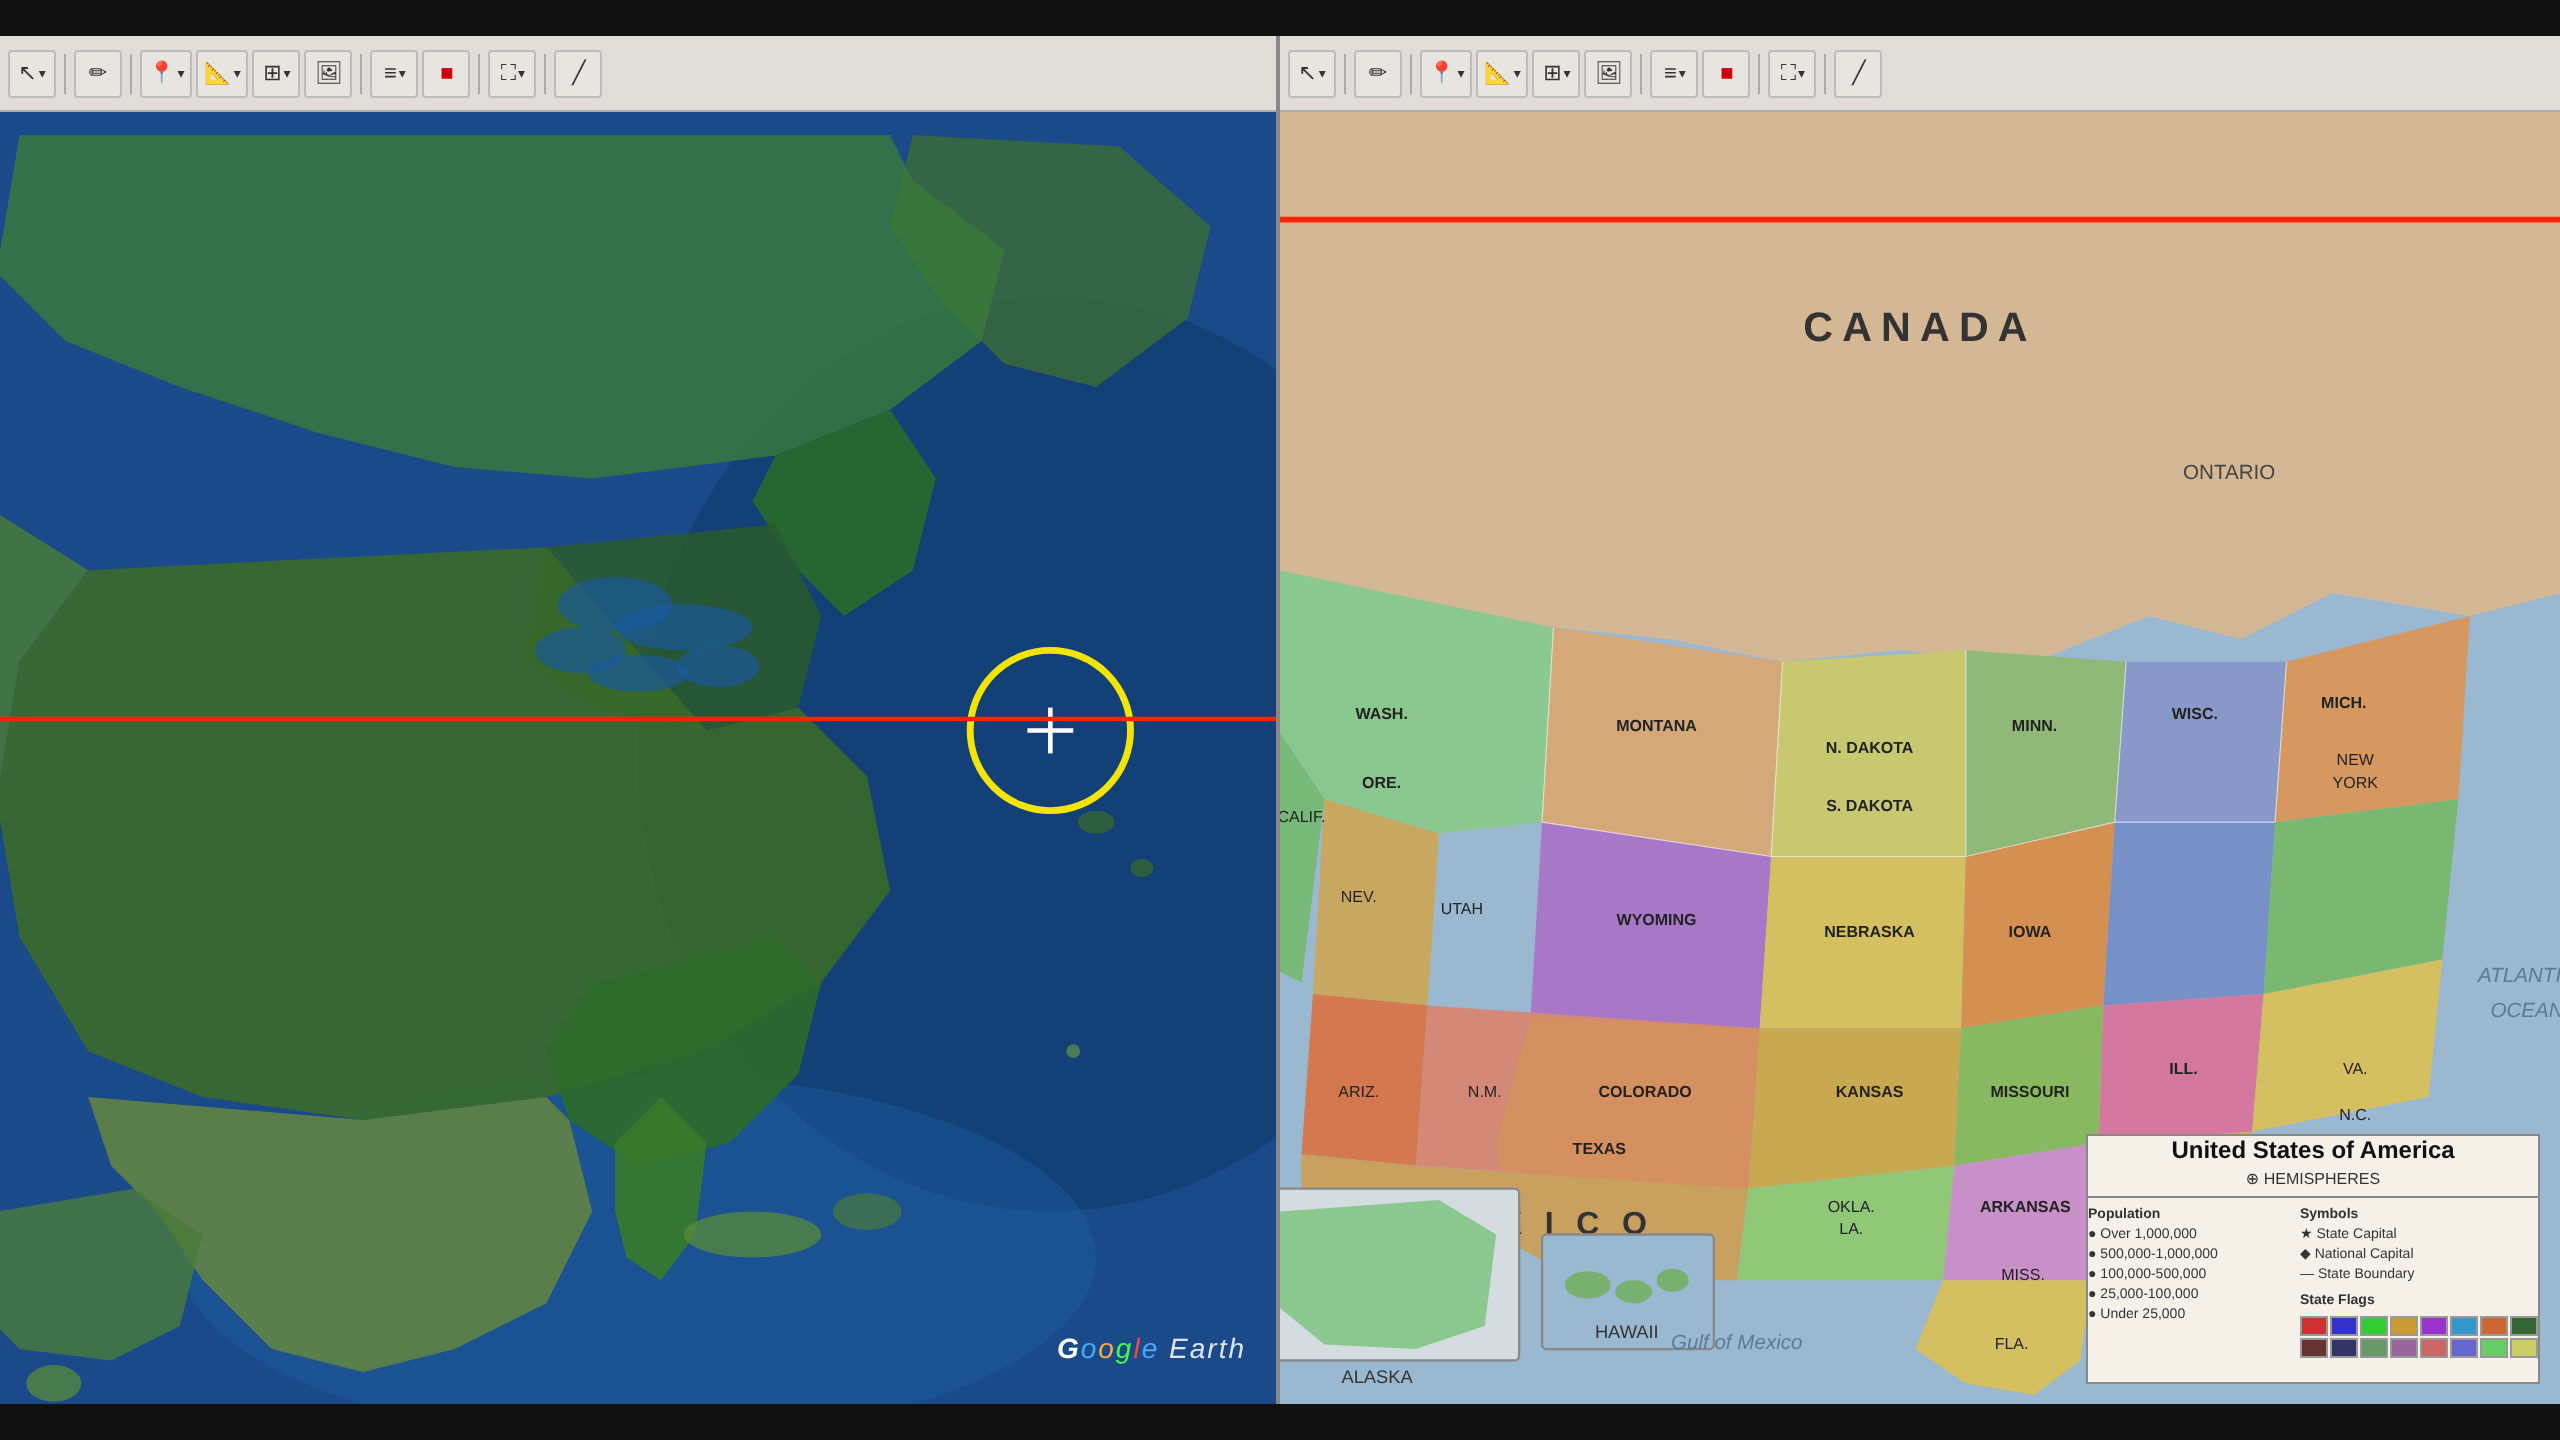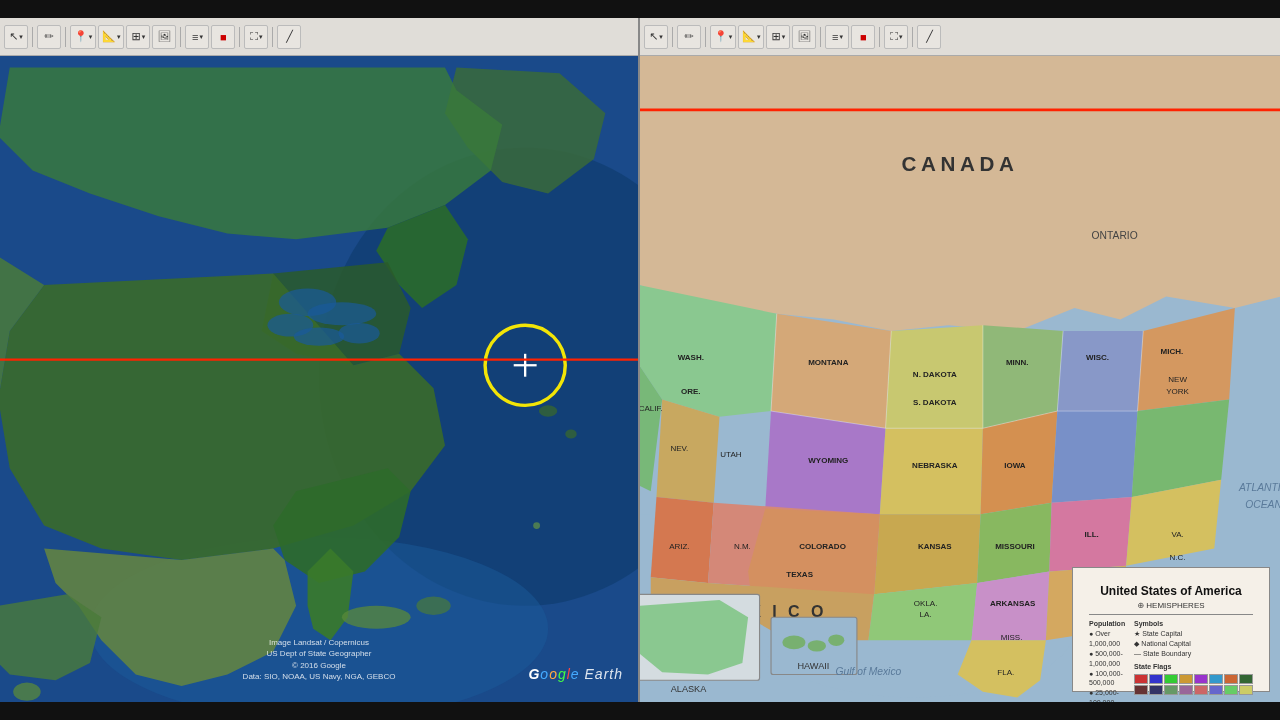--- a/index.html
+++ b/index.html
@@ -141,26 +141,26 @@
       background: linear-gradient(135deg, #b8d4e8 0%, #c8dff0 100%);
       overflow: hidden;
       text-decoration: underline;
     }
 
     
     .legend-box {
       position: absolute;
       bottom: 10px;
       right: 10px;
-      width: 198px;
+      width: 227px;
       height: 125px;
       background: #f5f0e8;
       border: 1px solid #888;
       z-index: 20;
-      padding: 16px;
+      padding: 0;
     }
 
     .legend-title {
       font-size: 12px;
       font-weight: bold;
       text-align: center;
       line-height: 1.3;
       color: #111;
     }
 
@@ -298,26 +298,20 @@
 
           <circle cx="500" cy="270" r="35" fill="none" stroke="#ffee00" stroke-width="3" opacity="0.95"></circle>
 
           <line x1="490" y1="270" x2="510" y2="270" stroke="white" stroke-width="2"></line>
           <line x1="500" y1="260" x2="500" y2="280" stroke="white" stroke-width="2"></line>
 
           <line x1="0" y1="265" x2="640" y2="265" stroke="#ff2200" stroke-width="2"></line>
         </svg>
 
         
-        <div class="ge-attribution">
-          <span style="white-space:pre-line; font-size:8px; color:rgba(255,255,255,0.8); text-align:center; display:block;">Image Landsat / Copernicus
-US Dept of State Geographer
-© 2016 Google
-Data: SIO, NOAA, US Navy, NGA, GEBCO</span>
-        </div>
         <div class="ge-logo" style="font-size:14px; font-style:italic; font-weight:300; letter-spacing:1px; color:rgba(255,255,255,0.85);">
           <span style="font-weight:bold; color:white;">G</span><span style="color:#4af;">o</span><span style="color:#fa4;">o</span><span style="color:#4f4;">g</span><span style="color:#f44;">l</span><span style="color:#4af;">e</span> Earth
         </div>
       </div>
     </div>
   </div>
 
   <div class="right-pane">
 
     <div class="toolbar">

